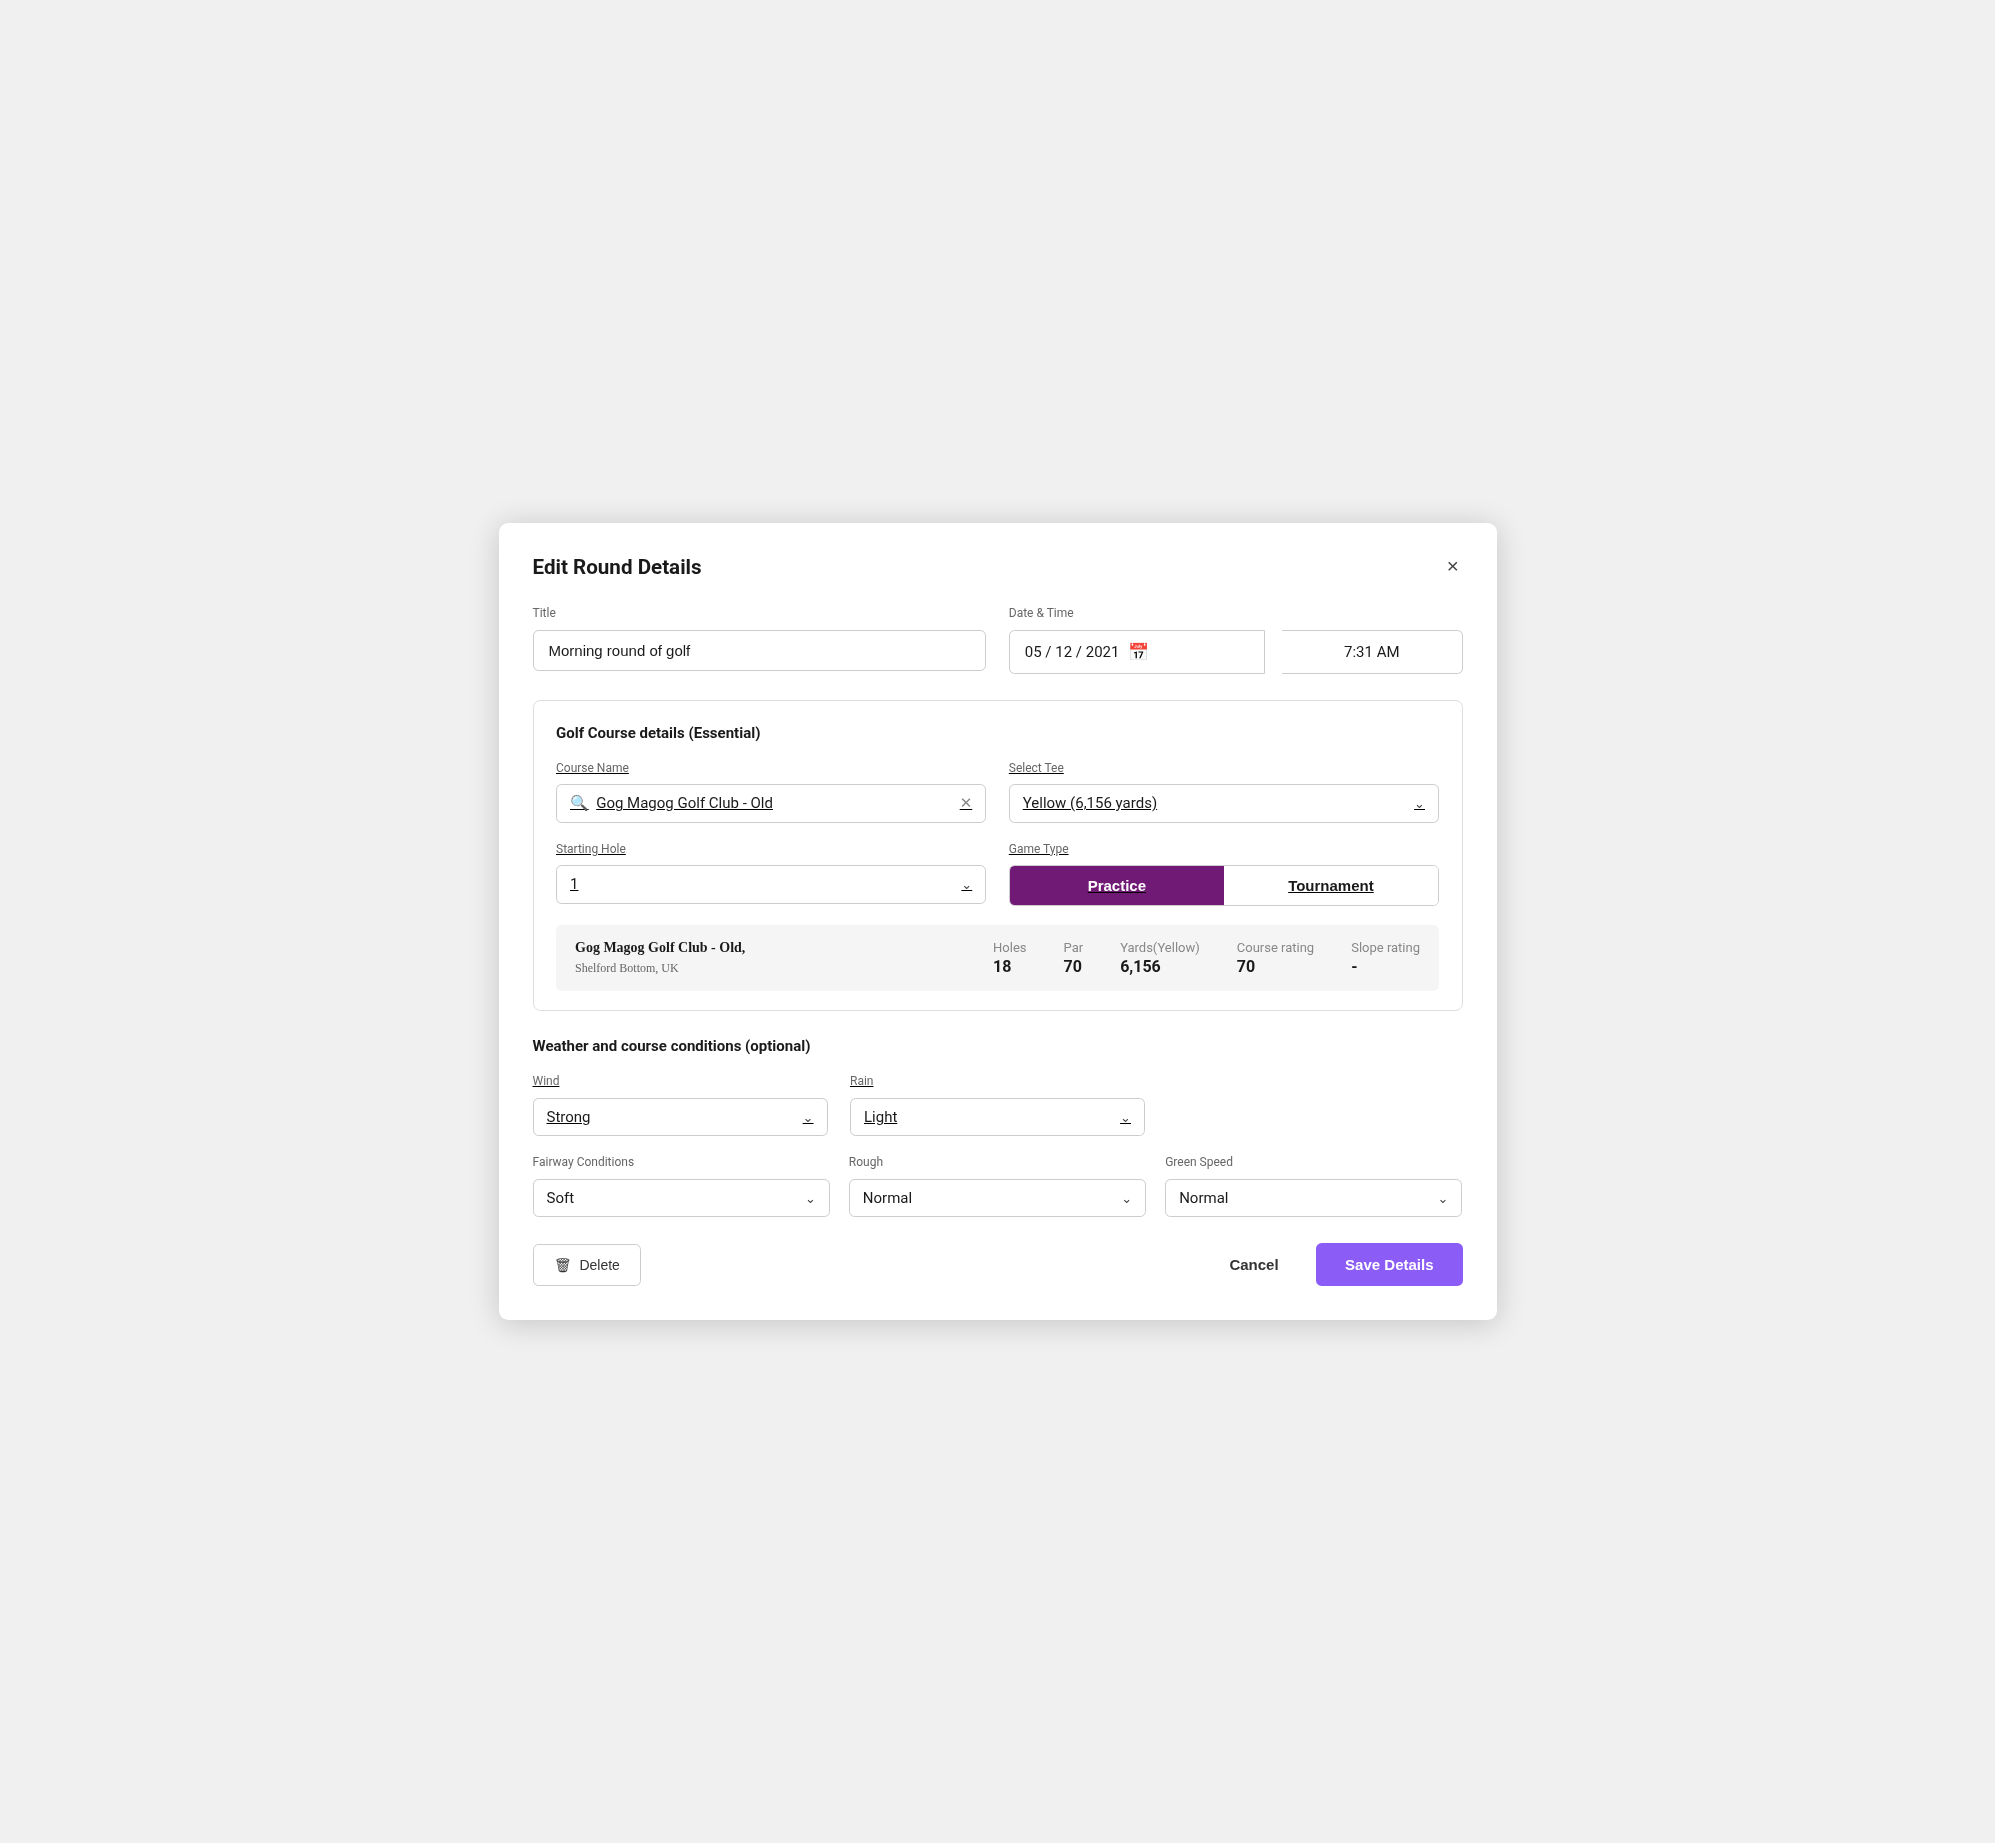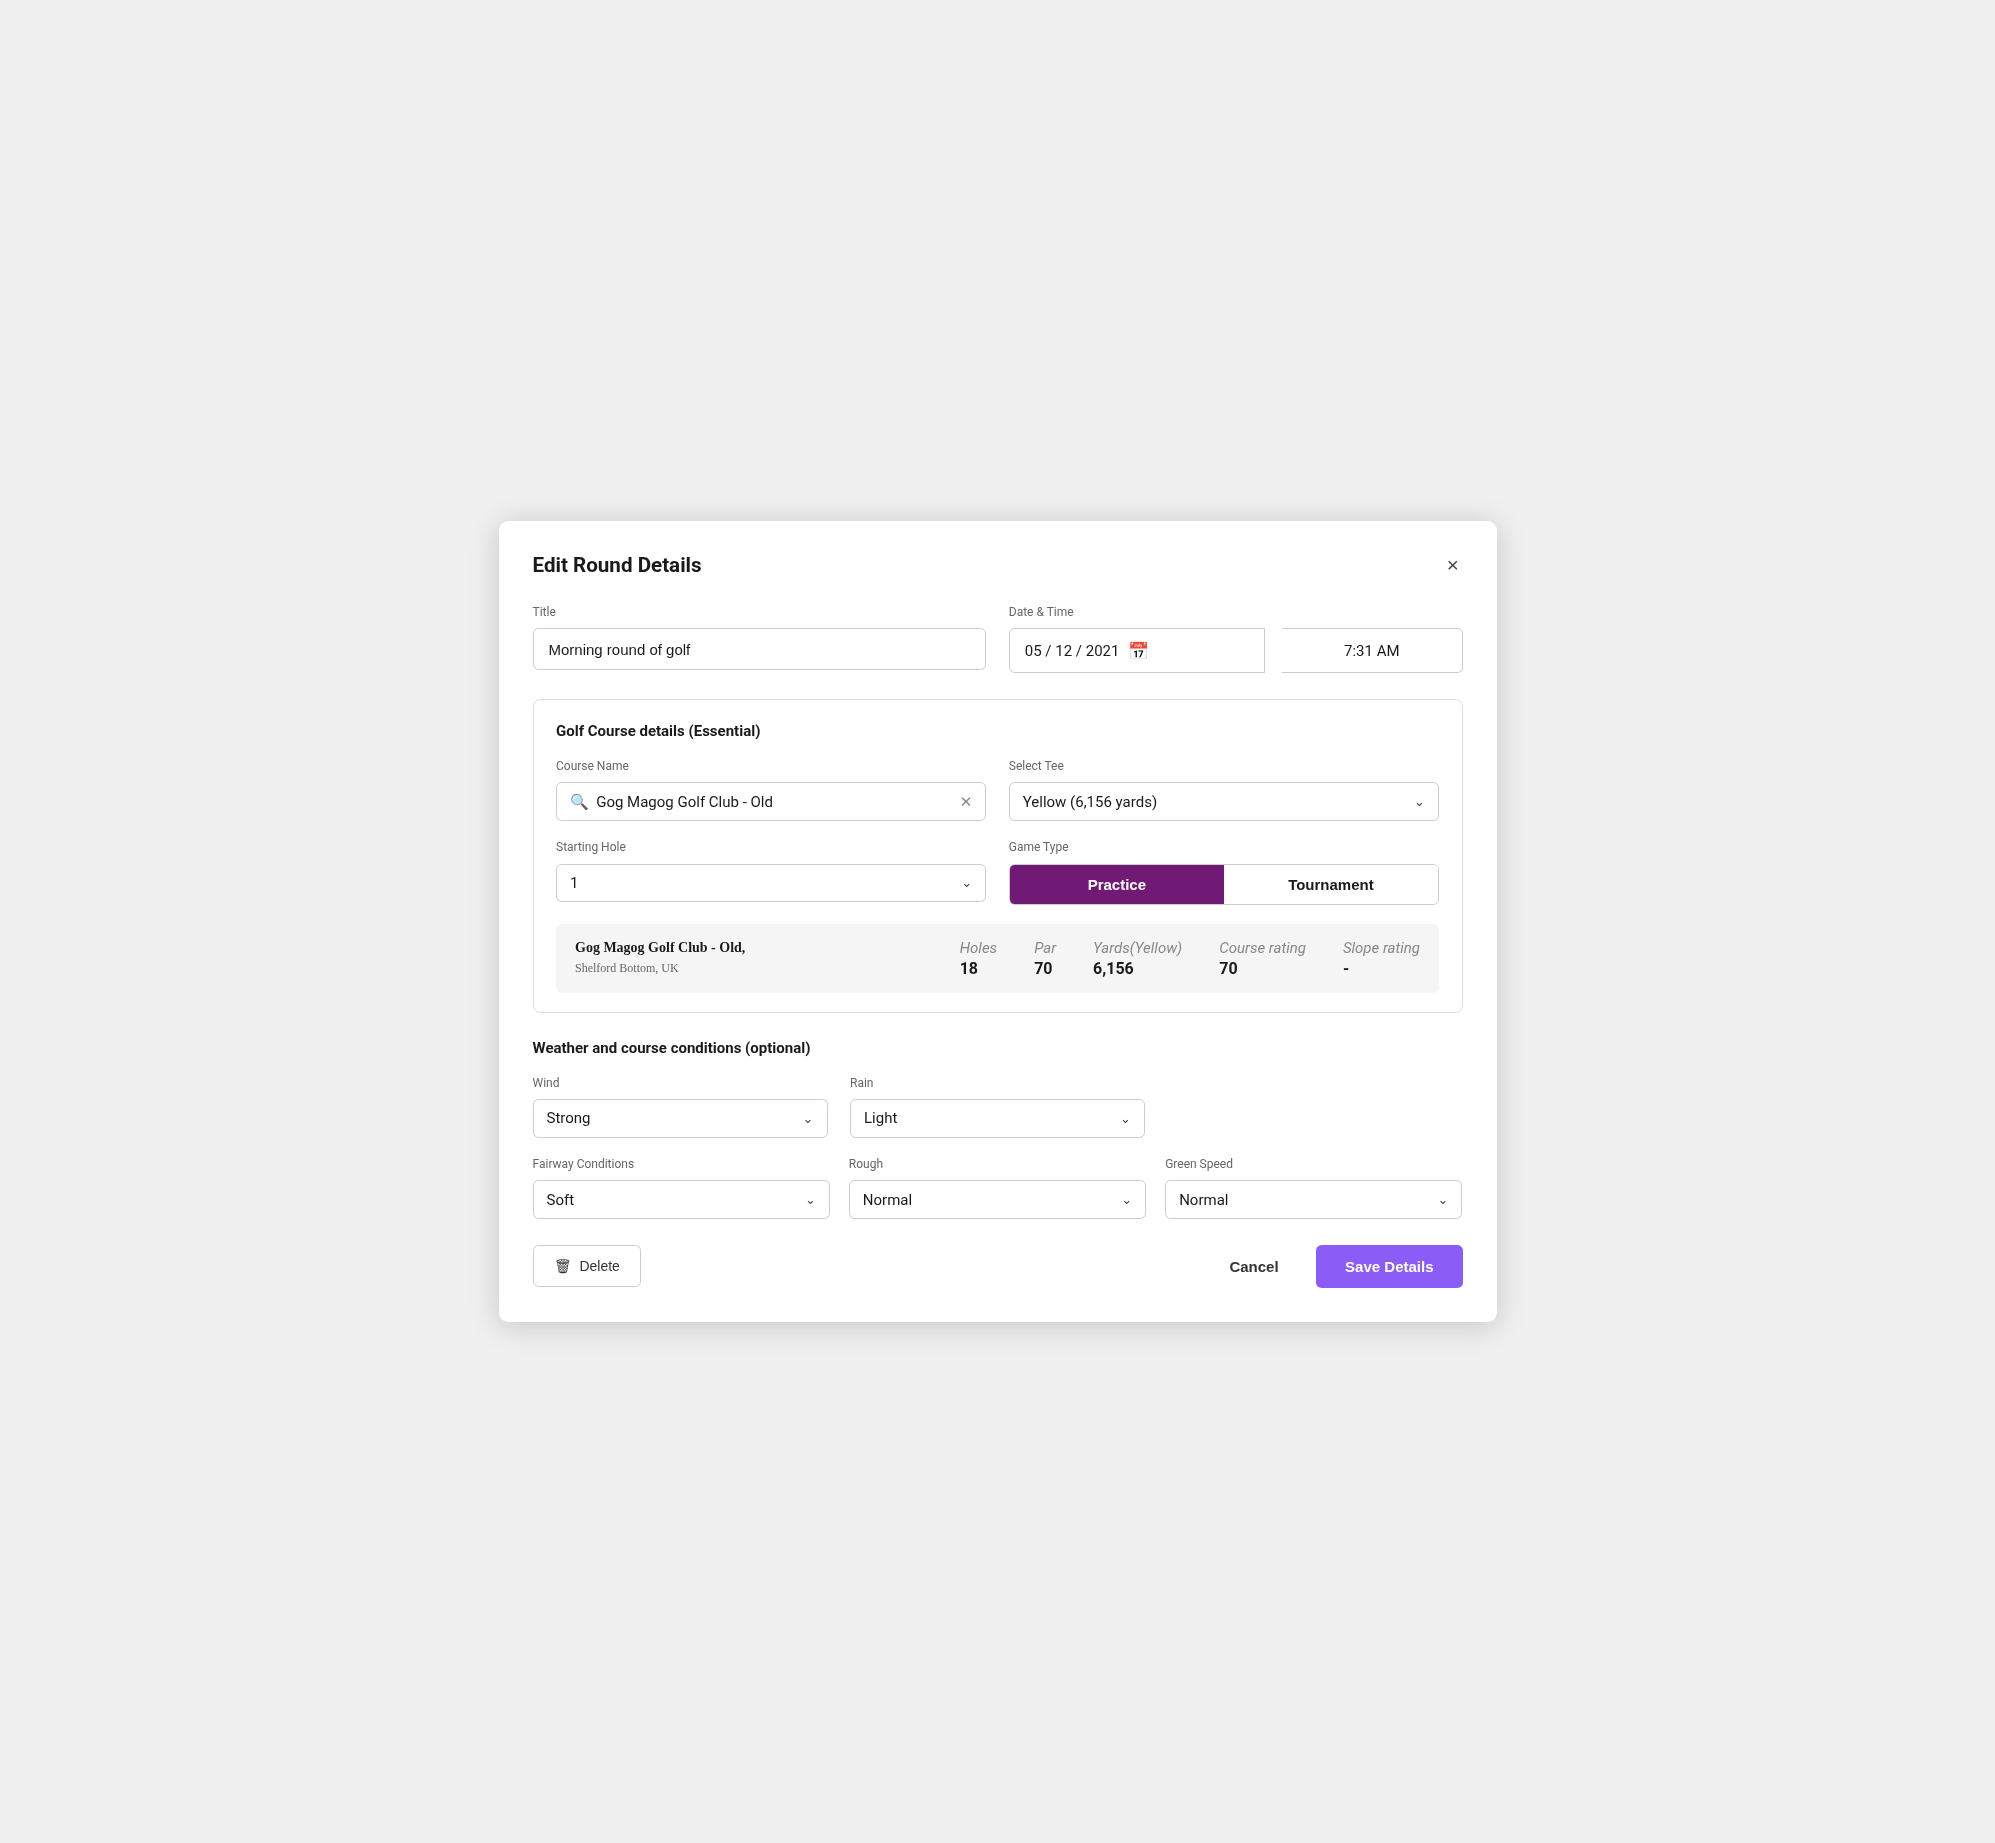--- a/index.html
+++ b/index.html
@@ -113,20 +113,21 @@
     .section-title {
       font-size: 15px;
       font-weight: 700;
       color: #1a1a1a;
       margin-bottom: 19px;
     }
     .two-col {
       display: flex;
       gap: 22.5px;
       margin-bottom: 19px;
+      text-decoration: underline;
     }
     .two-col .field-group {
       flex: 1;
     }
     .search-input-wrap {
       border: 1.4px solid #ccc;
       border-radius: 5.6px;
       padding: 9.4px 13px;
       font-size: 15px;
       color: #1a1a1a;
@@ -217,23 +218,22 @@
       flex: 3;
       justify-content: flex-end;
     }
     .course-stat {
       display: flex;
       flex-direction: column;
       align-items: flex-start;
       gap: 1.9px;
     }
     .stat-label {
-      font-size: 15px;
+      font-size: 13px;
       color: #888;
-      font-style: italic;
     }
     .stat-value {
       font-size: 16px;
       font-weight: 700;
       color: #1a1a1a;
     }
     .section-title-plain {
       font-size: 15px;
       font-weight: 700;
       color: #1a1a1a;

